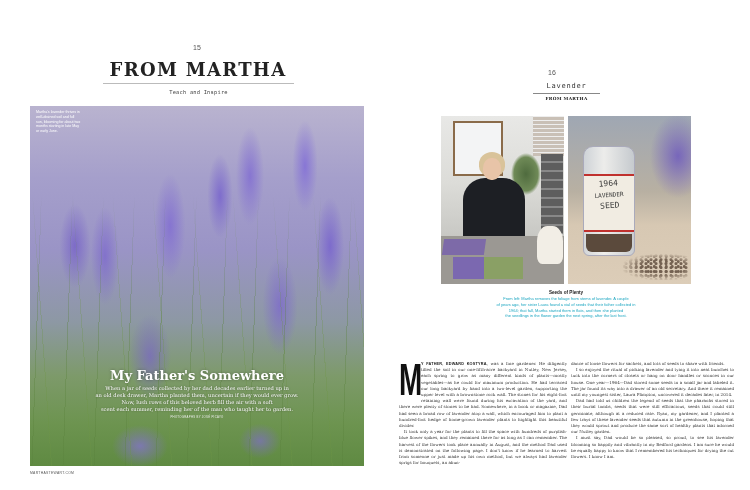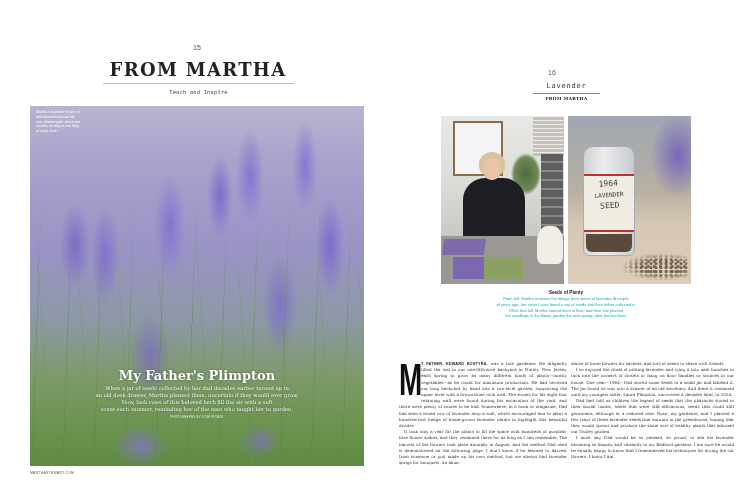--- a/index.html
+++ b/index.html
@@ -119,21 +119,21 @@
 
 <div class="page page-left">
   <div class="pg-num left-num">15</div>
   <div class="left-title">FROM MARTHA</div>
   <div class="left-rule"></div>
   <div class="left-sub">Teach and Inspire</div>
 
   <div class="hero">
     <div class="hero-stems"></div>
     <div class="hero-caption">Martha's lavender thrives in well-drained soil and full sun, blooming for about two months starting in late May or early June.</div>
-    <div class="hero-title">My Father's Plimpton</div>
+    <div class="hero-title">My Father's Somewhere</div>
     <div class="hero-dek">
       <div>When a jar of seeds collected by her dad decades earlier turned up in</div>
       <div>an old desk drawer, Martha planted them, uncertain if they would ever grow.</div>
       <div>Now, lush rows of this beloved herb fill the air with a soft</div>
       <div>scent each summer, reminding her of the man who taught her to garden.</div>
     </div>
     <div class="hero-credit">PHOTOGRAPHS BY JOSÉ PICAYO</div>
   </div>
 
   <div class="left-footer">MARTHASTEWART.COM</div>

